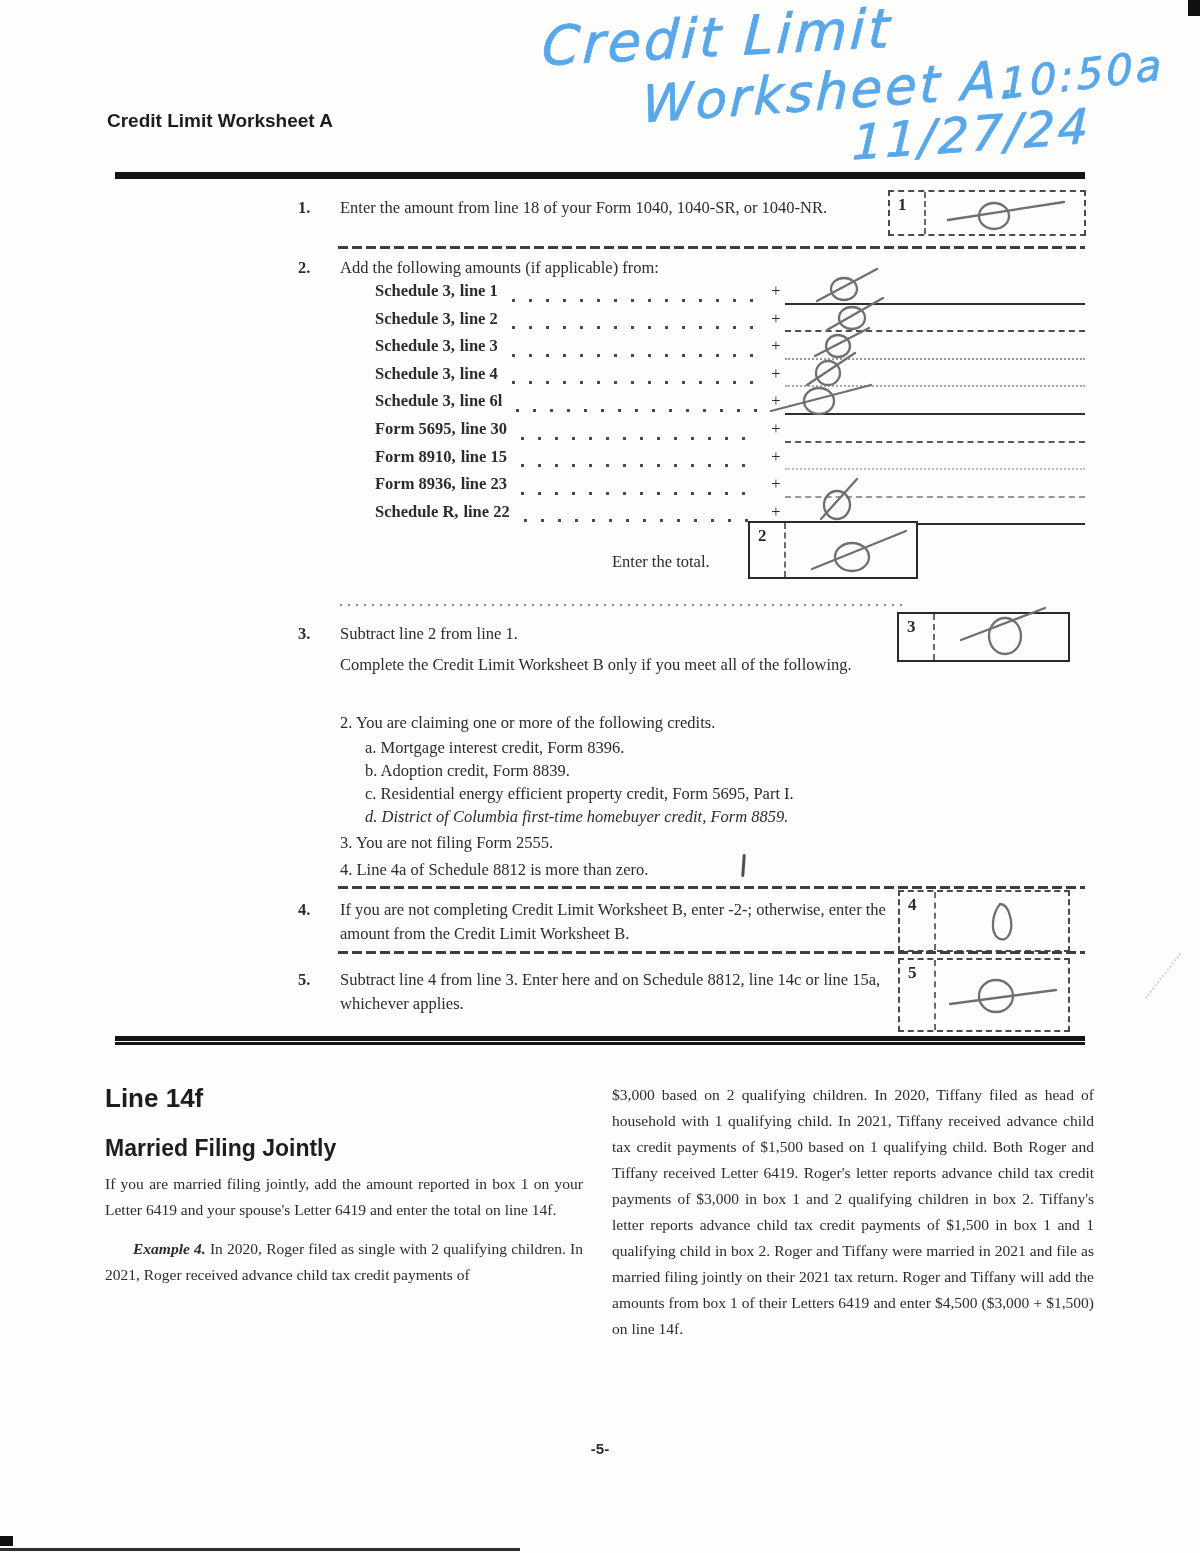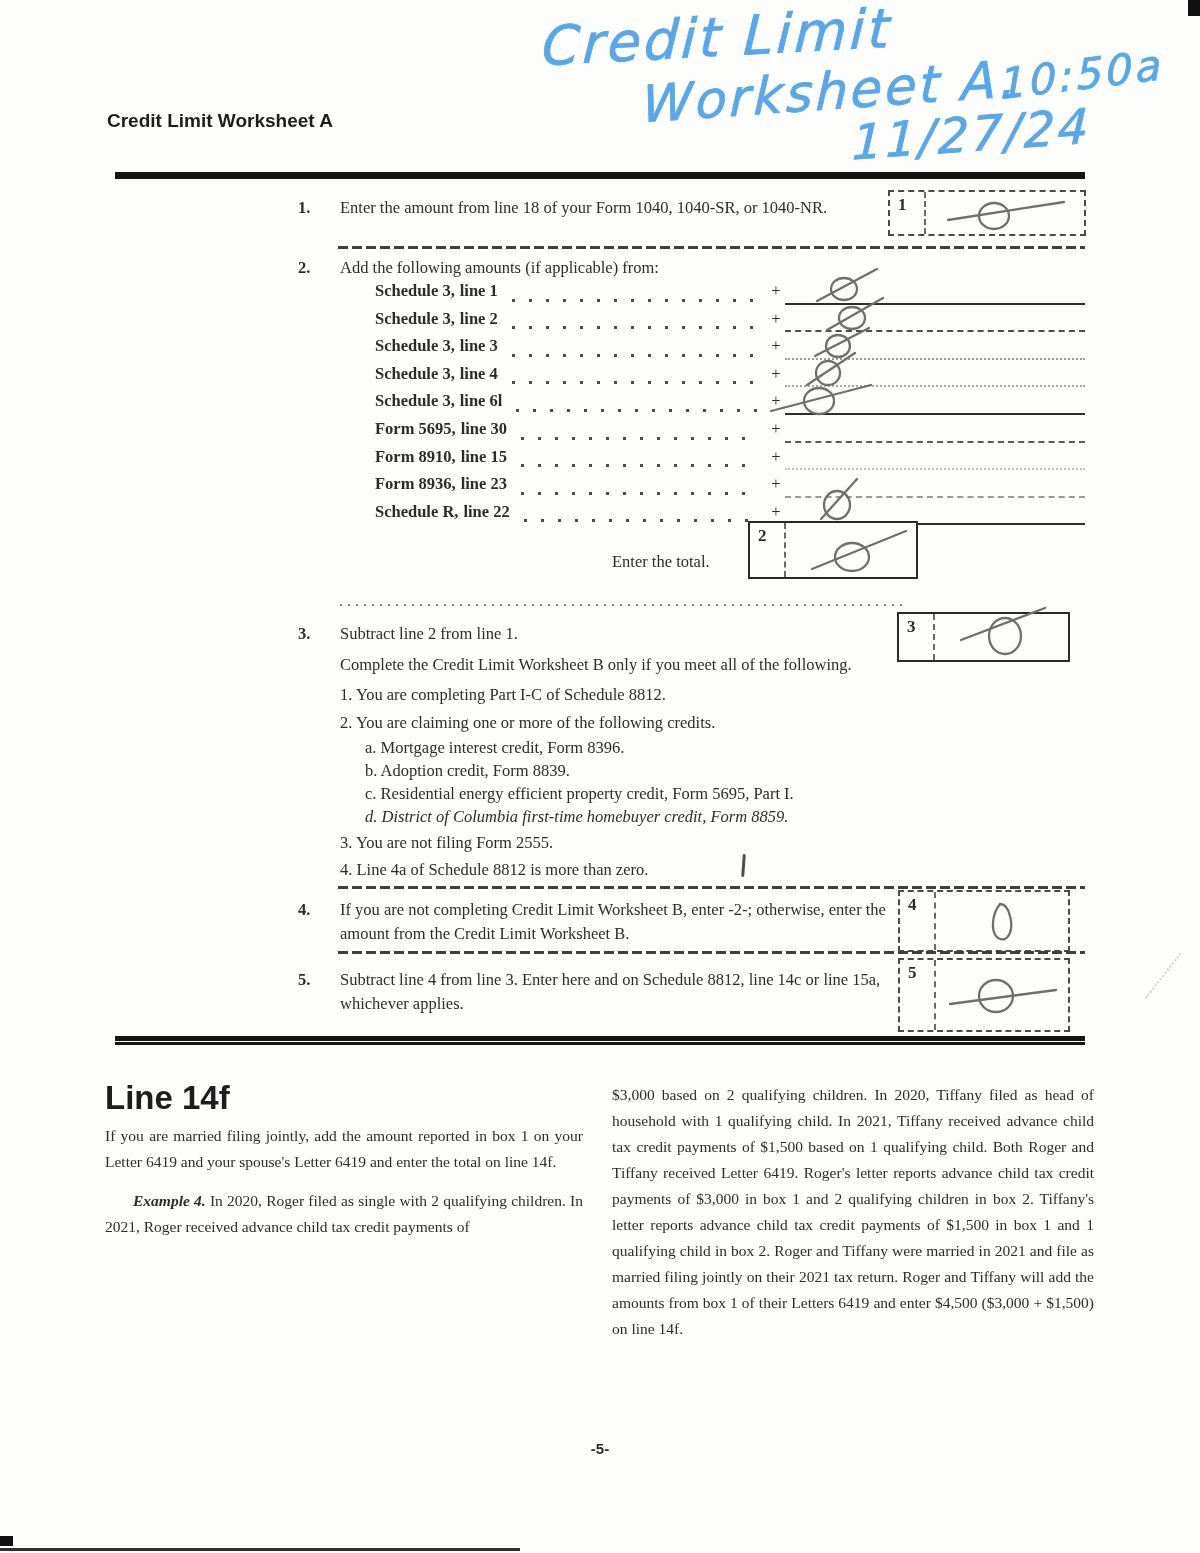--- a/index.html
+++ b/index.html
@@ -67,21 +67,21 @@
   .credits-item { margin-left:25px; }
   
   .zm { position:absolute; overflow:visible; }
   .zm ellipse, .zm line, .zm path { fill:none; stroke:#6f6f6f; stroke-width:2.3; stroke-linecap:round; }
   .tickmark { position:absolute; left:742px; top:854px; width:3px; height:23px;
     background:#4e4e4e; transform:rotate(4deg); border-radius:2px; }
   
   .col { position:absolute; font-size:15.5px; line-height:26px; text-align:justify; }
   .col-left  { left:105px; top:1085px; width:478px; }
   .col-right { left:612px; top:1082px; width:482px; }
-  .h-big { font-family:"Liberation Sans", sans-serif; font-weight:bold; font-size:33px;
+  .h-big { font-family:"Liberation Sans", sans-serif; font-weight:bold; font-size:26px;
     color:#1d1d1d; text-align:left; margin-bottom:12px; }
   .h-mid { font-family:"Liberation Sans", sans-serif; font-weight:bold; font-size:23px;
     color:#1d1d1d; text-align:left; margin:24px 0 10px 0; }
   .para { margin-bottom:12px; }
   .example { text-indent:28px; margin-top:13px; }
   .ex-label { font-weight:bold; font-style:italic; }
   .page-num { position:absolute; left:0; top:1440px; width:1200px; text-align:center;
     font-family:"Liberation Sans", sans-serif; font-weight:bold; font-size:15px; }
   
   .notch-tr { position:absolute; left:1188px; top:0; width:12px; height:16px; background:#101010; }
@@ -237,21 +237,20 @@
     <span class="bx-num">3</span>
     <span class="bx-area">
       <span class="sr">0</span>
       <svg class="zm" style="left:18px; top:-14px;" width="100" height="62" viewBox="0 0 100 62">
         <ellipse cx="52" cy="36" rx="16" ry="18"></ellipse>
           <line x1="8" y1="40" x2="92" y2="8"></line>
       </svg>
     </span>
   </div>
   <div class="note" style="top:655px; width:580px;">Complete the Credit Limit Worksheet B only if you meet all of the following.</div>
-  <div class="note" style="top:685px; width:580px;">1. You are completing Part I-C of Schedule 8812.</div>
   <div class="note" style="top:713px; width:580px;">2. You are claiming one or more of the following credits.</div>
   <div class="note credits-item" style="top:738px; width:620px;">a. Mortgage interest credit, Form 8396.</div>
   <div class="note credits-item" style="top:761px; width:620px;">b. Adoption credit, Form 8839.</div>
   <div class="note credits-item" style="top:784px; width:620px;">c. Residential energy efficient property credit, Form 5695, Part I.</div>
   <div class="note credits-item" style="top:807px; width:620px;font-style:italic;">d. District of Columbia first-time homebuyer credit, Form 8859.</div>
   <div class="note" style="top:833px; width:580px;">3. You are not filing Form 2555.</div>
   <div class="note" style="top:860px; width:580px;">4. Line 4a of Schedule 8812 is more than zero.</div>
   <div class="tickmark"></div>
   <div class="sep" style="left:338px; top:886px; width:747px;"></div>
 
@@ -282,20 +281,21 @@
         <ellipse cx="52" cy="26" rx="17" ry="16"></ellipse>
           <line x1="6" y1="34" x2="112" y2="20"></line>
       </svg>
     </span>
   </div>
 
   <div class="rule-thick rule-bottom"></div>
 
   <div class="col col-left">
     <div class="h-big">Line 14f</div>
+    <div class="h-mid">Married Filing Jointly</div>
     <p class="para">If you are married filing jointly, add the amount reported in box 1 on your Letter 6419 and your spouse's Letter 6419 and enter the total on line 14f.</p>
     <p class="example"><span class="ex-label">Example 4.</span><span> In 2020, Roger filed as single with 2 qualifying children. In 2021, Roger received advance child tax credit payments of</span></p>
   </div>
 
   <div class="col col-right">
     <p class="para">$3,000 based on 2 qualifying children. In 2020, Tiffany filed as head of household with 1 qualifying child. In 2021, Tiffany received advance child tax credit payments of $1,500 based on 1 qualifying child. Both Roger and Tiffany received Letter 6419. Roger's letter reports advance child tax credit payments of $3,000 in box 1 and 2 qualifying children in box 2. Tiffany's letter reports advance child tax credit payments of $1,500 in box 1 and 1 qualifying child in box 2. Roger and Tiffany were married in 2021 and file as married filing jointly on their 2021 tax return. Roger and Tiffany will add the amounts from box 1 of their Letters 6419 and enter $4,500 ($3,000 + $1,500) on line 14f.</p>
   </div>
 
   <div class="page-num">-5-</div>
 

